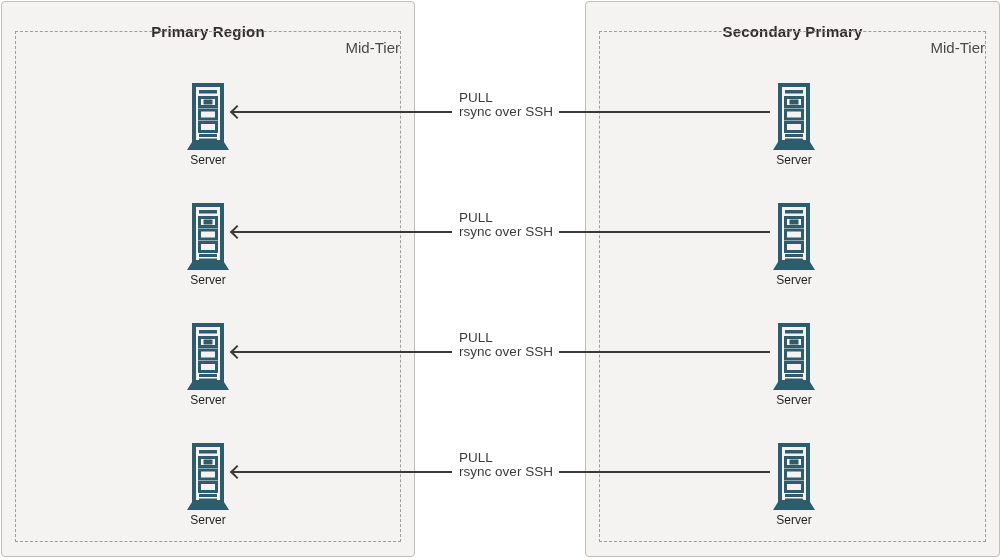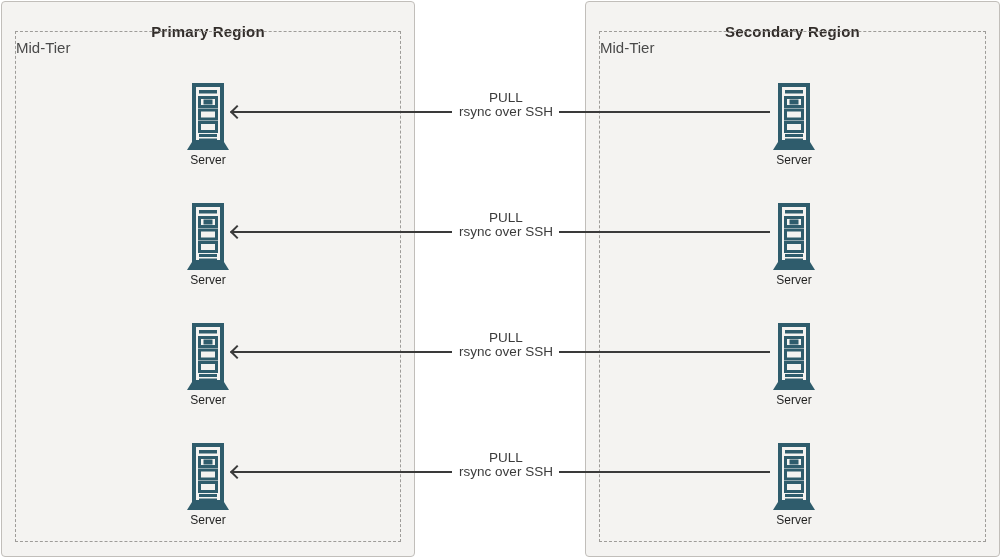--- a/index.html
+++ b/index.html
@@ -17,21 +17,21 @@
   .region-title {
     text-align: center; font-weight: 700; font-size: 15px; color: #322d2a;
     padding-top: 21px; letter-spacing: 0.2px;
   }
 
   .tier {
     position: absolute; left: 13px; right: 13px; top: 29px; bottom: 14px;
     border: 1px dashed #9e9c99;
   }
   .tier-title {
-    text-align: left; font-size: 15px; color: #4a4a4a; padding-top: 7px;
+    text-align: right; font-size: 15px; color: #4a4a4a; padding-top: 7px;
   }
 
   .server-node { position: absolute; width: 80px; text-align: center; }
   .server-node svg { display: block; margin: 0 auto; }
   .server-label { font-size: 12px; color: #1f1f1f; margin-top: 2px; }
 
   .p-row1 { left: 152px; top: 51px; }
   .p-row2 { left: 152px; top: 171px; }
   .p-row3 { left: 152px; top: 291px; }
   .p-row4 { left: 152px; top: 411px; }
@@ -44,21 +44,21 @@
   .seg { position: absolute; height: 2px; background: #3a3a3a; }
   .seg-left  { left: 233px; width: 219px; }
   .seg-right { left: 559px; width: 211px; }
   .arrowhead {
     position: absolute; width: 10px; height: 10px; box-sizing: border-box;
     border-top: 2px solid #3a3a3a; border-left: 2px solid #3a3a3a;
     transform: rotate(-45deg); left: 232px;
   }
   .conn-label {
     position: absolute; left: 506px; transform: translateX(-50%);
-    text-align: center; font-size: 13.5px; line-height: 14px;
+    font-size: 13.5px; line-height: 14px;
     color: #3c3c3c; white-space: nowrap;
   }
   .c-row1 .seg { top: 111px; } .c-row1 .arrowhead { top: 107px; } .c-row1 .conn-label { top: 91px; }
   .c-row2 .seg { top: 231px; } .c-row2 .arrowhead { top: 227px; } .c-row2 .conn-label { top: 211px; }
   .c-row3 .seg { top: 351px; } .c-row3 .arrowhead { top: 347px; } .c-row3 .conn-label { top: 331px; }
   .c-row4 .seg { top: 471px; } .c-row4 .arrowhead { top: 467px; } .c-row4 .conn-label { top: 451px; }
 
   .defs-holder { position: absolute; width: 0; height: 0; overflow: hidden; }
 </style>
 </head>
@@ -108,21 +108,21 @@
       <div class="server-node p-row4">
         <svg width="44" height="68" viewBox="0 0 44 68">
             <use href="#server-icon-def"></use>
           </svg>
         <div class="server-label">Server</div>
       </div>
     </div>
   </div>
 
   <div class="region secondary">
-    <div class="region-title">Secondary Region</div>
+    <div class="region-title">Secondary Primary</div>
     <div class="tier">
       <div class="tier-title">Mid-Tier</div>
 
       <div class="server-node s-row1">
         <svg width="44" height="68" viewBox="0 0 44 68">
             <use href="#server-icon-def"></use>
           </svg>
         <div class="server-label">Server</div>
       </div>
       <div class="server-node s-row2">

